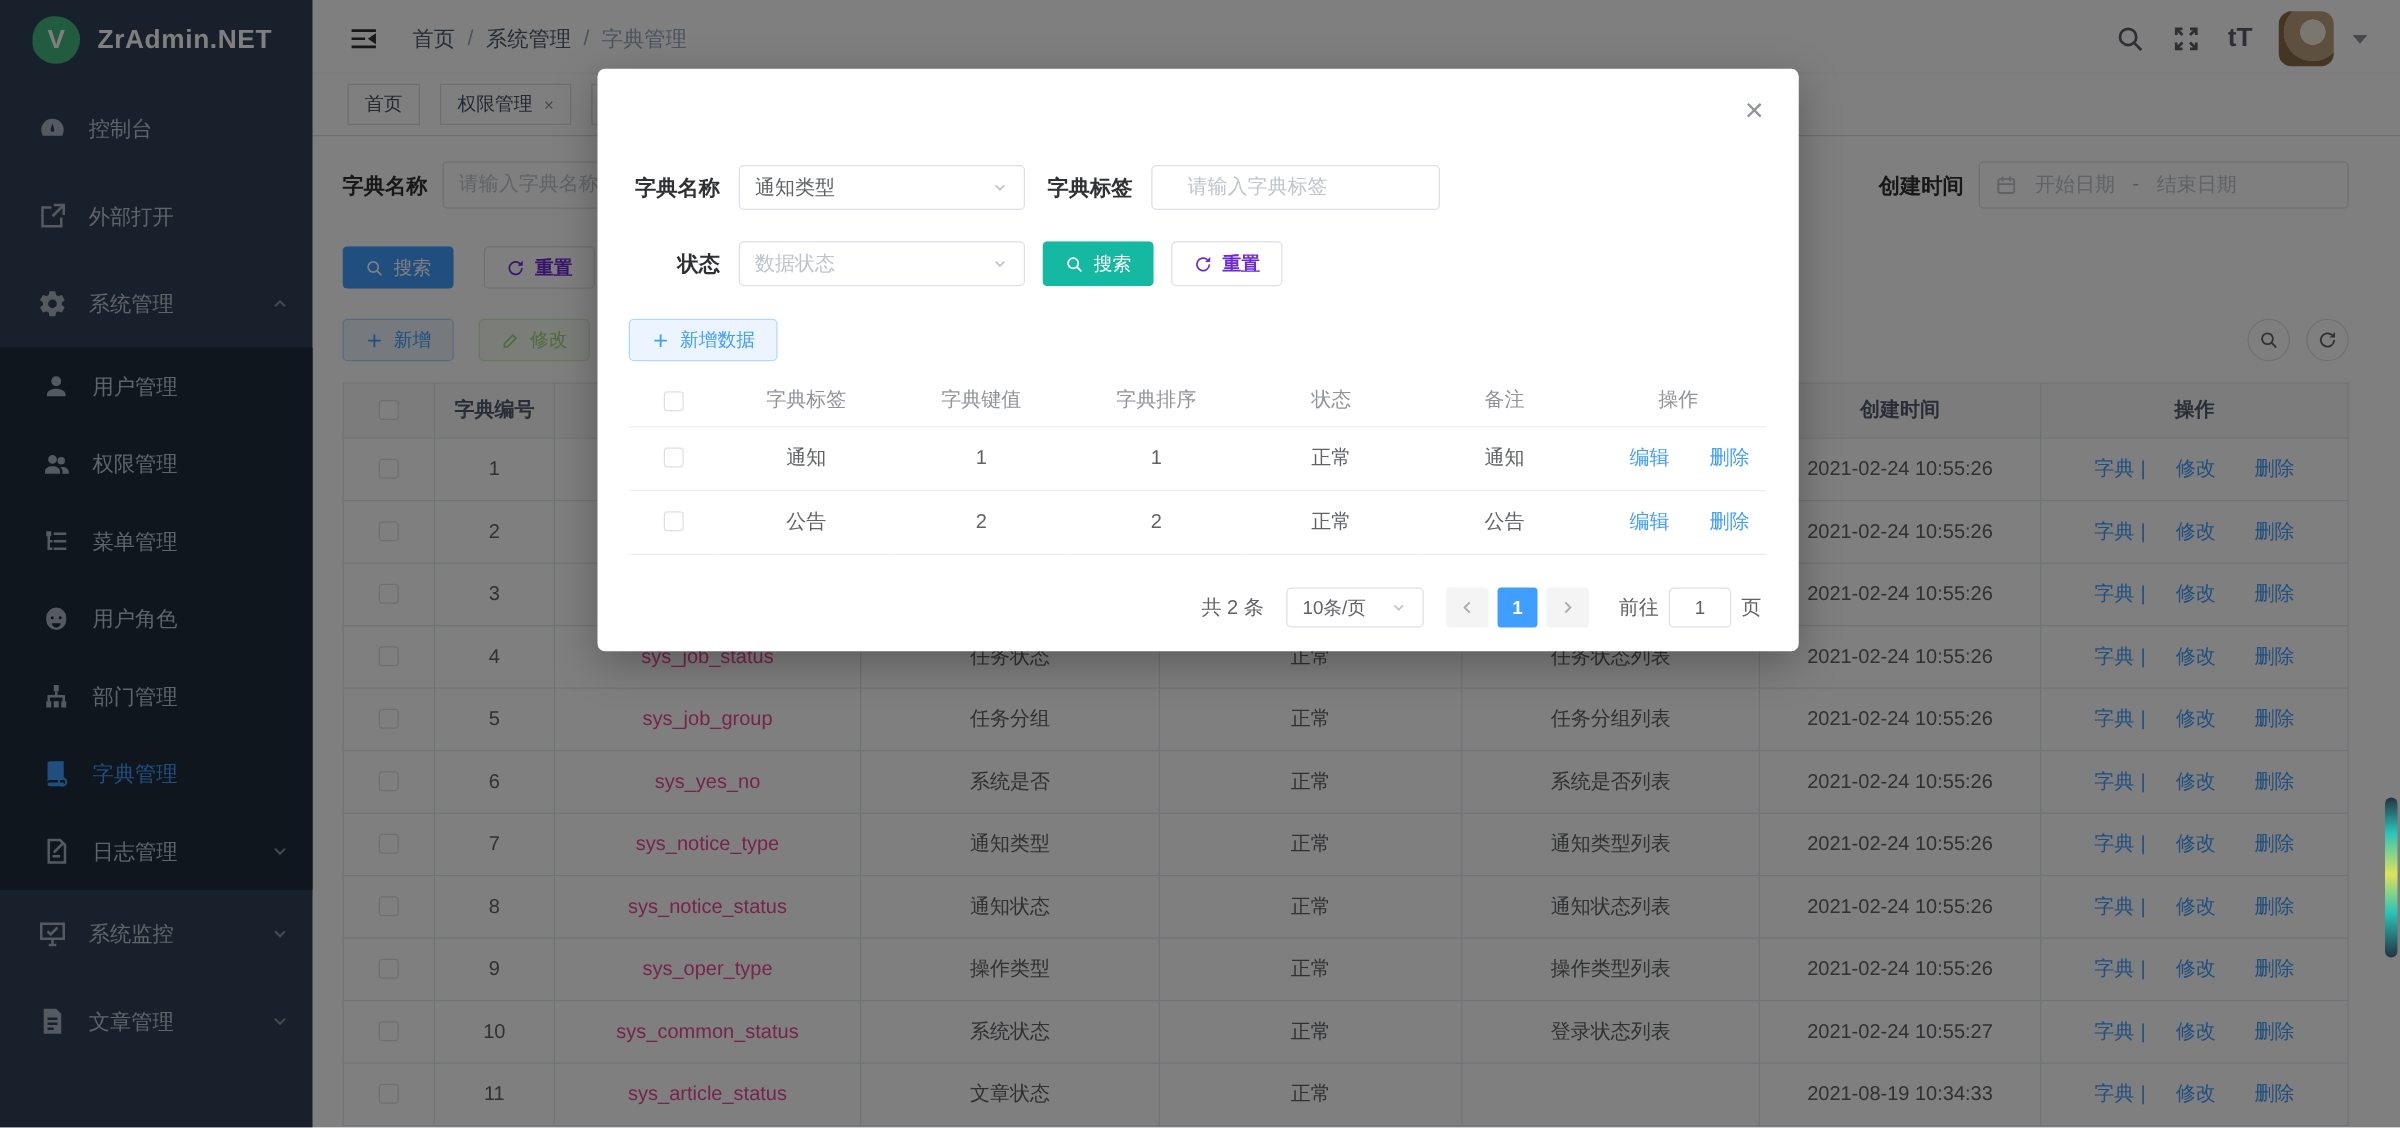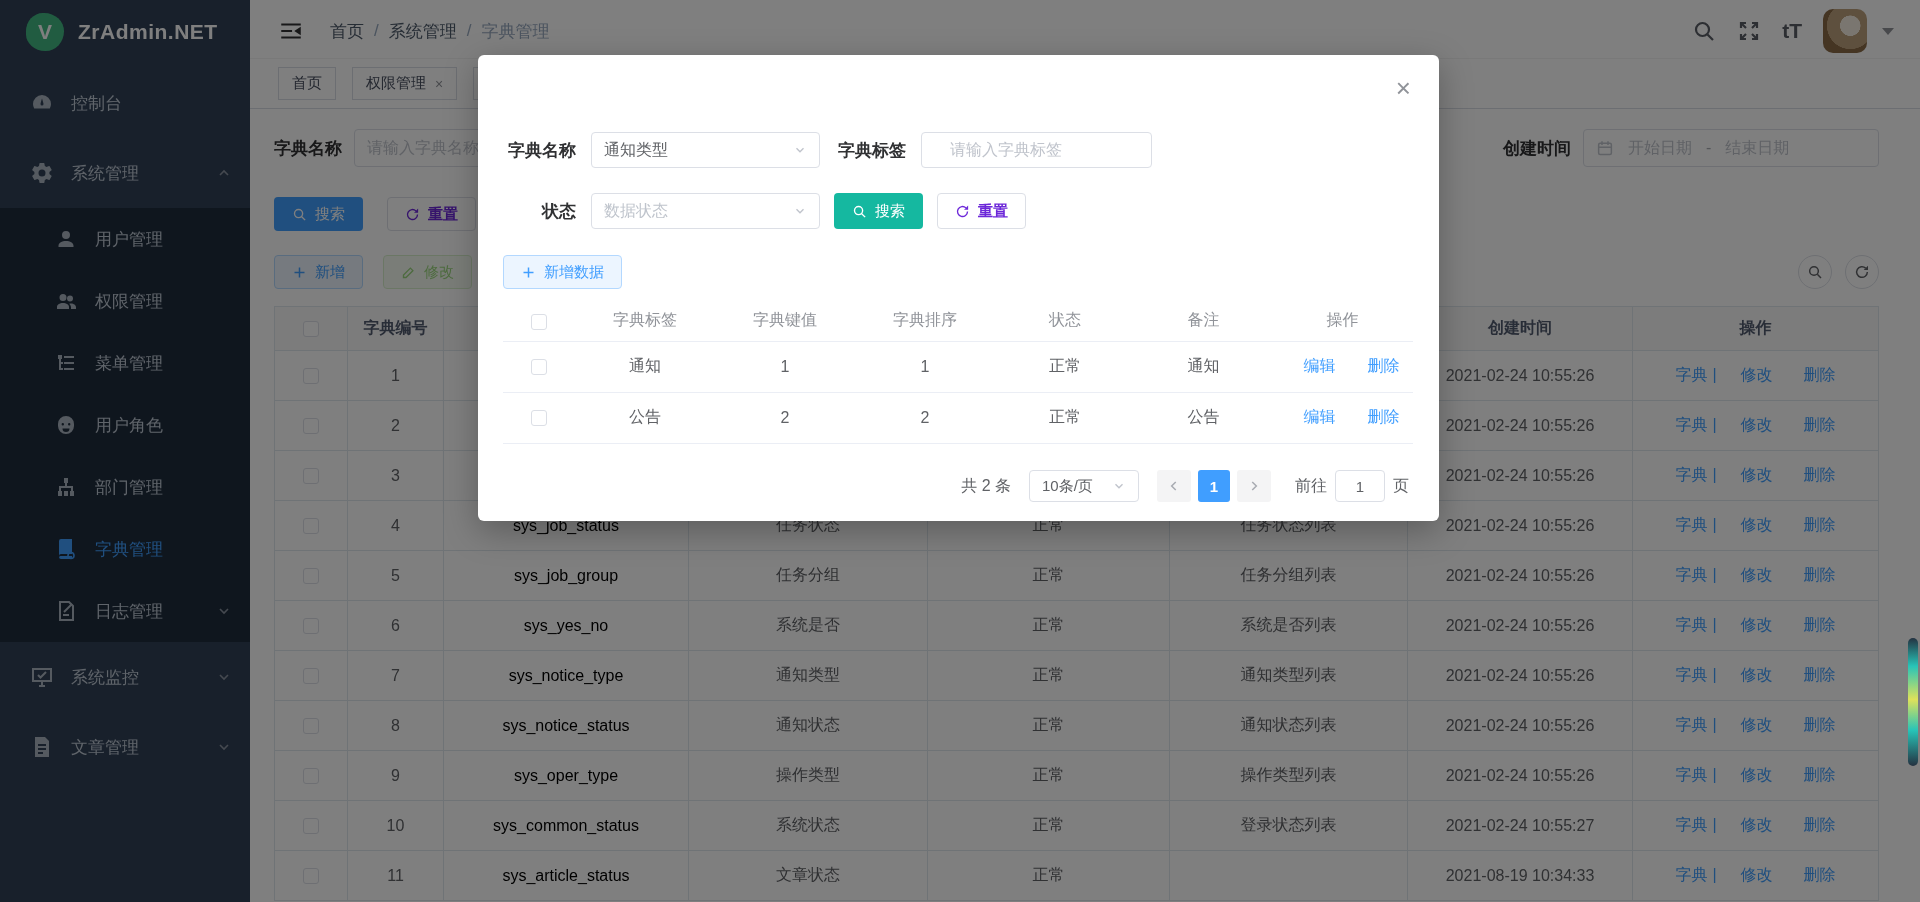--- a/index.html
+++ b/index.html
@@ -11,21 +11,21 @@
   
   .sidebar { position:absolute; left:0; top:0; width:250px; height:902px; background:#304156; z-index:1; }
   .logo-row { height:64px; display:flex; align-items:center; padding-left:26px; gap:14px; }
   .logo-mark { width:38px; height:38px; background:#42b983; border-radius:46% 54% 50% 52% / 50% 50% 54% 46%; display:flex; align-items:center; justify-content:center; color:#fff; font-weight:bold; font-size:21px; }
   .brand-name { color:#fff; font-size:21px; font-weight:bold; letter-spacing:.5px; }
   .menu { margin-top:4px; }
   .menu-item { height:70px; display:flex; align-items:center; gap:17px; padding:0 18px 0 30px; color:#bfc8d4; font-size:17px; cursor:pointer; }
   .menu-item .ic { width:24px; height:24px; color:#aab4c0; flex:none; }
   .menu-item .mi-arrow { margin-left:auto; color:#8a93a0; width:16px; height:16px; }
   .submenu { background:#1f2d3d; }
-  .submenu .menu-item { height:62px; padding-left:54px; }
+  .submenu .menu-item { height:62px; padding-left:33px; }
   .menu-item.active { color:#409eff; }
   .menu-item.active .ic { color:#409eff; }
 
   
   .main { position:absolute; left:250px; top:4px; width:1670px; height:902px; background:#fff; }
   .navbar { height:55px; display:flex; align-items:center; padding:0 26px 0 28px; background:#fff; border-bottom:1px solid #f2f2f2; }
   .hamburger { width:26px; height:26px; color:#303133; cursor:pointer; }
   .breadcrumb { margin-left:26px; font-size:17px; display:flex; gap:10px; align-items:center; }
   .crumb { color:#4d5a6a; }
   .crumb-sep { color:#97a8be; }
@@ -63,21 +63,21 @@
   .circle-btns { position:absolute; right:41px; top:146px; display:flex; gap:13px; }
   .circle-btn { width:34px; height:34px; border-radius:50%; border:1px solid #dcdfe6; background:#fff; display:flex; align-items:center; justify-content:center; color:#606266; cursor:pointer; }
   .circle-btn .ic { width:16px; height:16px; }
 
   
   .grid { margin-top:17px; border-collapse:collapse; table-layout:fixed; width:1604px; }
   .grid th, .grid td { border:1px solid #dfe6ec; text-align:center; overflow:hidden; white-space:nowrap; }
   .grid th { background:#f8f8f9; color:#515a6e; font-size:16px; height:44px; font-weight:bold; }
   .grid td { height:50px; font-size:16px; color:#606266; }
   .checkbox { display:inline-block; width:16px; height:16px; border:1px solid #dcdfe6; border-radius:3px; background:#fff; vertical-align:middle; cursor:pointer; }
-  a.blue-link { color:#000000; text-decoration:none; cursor:pointer; }
+  a.blue-link { color:#ec4899; text-decoration:none; cursor:pointer; }
   .act-cell { font-size:15px; color:#409eff; }
   .act-cell .ic { width:14px; height:14px; vertical-align:-2px; margin-right:3px; }
   .act-sep { color:#409eff; margin:0 7px 0 5px; }
   .act-link { color:#409eff; text-decoration:none; cursor:pointer; white-space:nowrap; }
   .act-gap { display:inline-block; width:14px; }
 
   
   .mask { position:absolute; inset:0; background:rgba(0,0,0,.5); z-index:10; }
   .dialog { position:absolute; left:478px; top:55px; width:961px; height:466px; background:#fff; border-radius:6px; box-shadow:0 10px 34px rgba(0,0,0,.28); z-index:20; }
   .dlg-close { position:absolute; right:28px; top:20px; font-size:26px; color:#909399; cursor:pointer; line-height:1; }
@@ -121,20 +121,30 @@
     <div class="brand-name">ZrAdmin.NET</div>
   </div>
   <nav class="menu">
       <div class="menu-item">
         <span class="ic">
           <svg viewBox="0 0 24 24" width="100%" height="100%">
             <path fill="currentColor" d="M12 4a9 9 0 0 0-9 9 9 9 0 0 0 1.2 4.5h15.6A9 9 0 0 0 21 13a9 9 0 0 0-9-9zm0 10.5a1.5 1.5 0 0 1-1.5-1.5c0-.6.9-3.6 1.5-5.5.6 1.9 1.5 4.9 1.5 5.5a1.5 1.5 0 0 1-1.5 1.5z"></path>
           </svg>
         </span>
         <span>控制台</span>
+      </div>
+      <div class="menu-item">
+        <span class="ic">
+          <svg viewBox="0 0 24 24" width="100%" height="100%" fill="none" stroke="currentColor" stroke-width="2">
+            <path d="M11 5H4v15h15v-7"></path>
+            <path d="M13 3h8v8"></path>
+            <path d="M21 3l-9 9"></path>
+          </svg>
+        </span>
+        <span>外部打开</span>
       </div>
       <div class="menu-item">
         <span class="ic">
           <svg viewBox="0 0 24 24" width="100%" height="100%">
             <path fill="currentColor" d="M19.4 13c.04-.32.06-.66.06-1s-.02-.68-.06-1l2.1-1.65a.5.5 0 0 0 .12-.64l-2-3.46a.5.5 0 0 0-.6-.22l-2.5 1a7.3 7.3 0 0 0-1.7-1l-.4-2.61A.5.5 0 0 0 13.92 2h-4a.5.5 0 0 0-.5.42L9 5.03c-.6.25-1.16.6-1.7 1l-2.48-1a.5.5 0 0 0-.61.22l-2 3.46a.5.5 0 0 0 .12.64L4.44 11c-.04.32-.06.66-.06 1s.02.68.06 1l-2.1 1.65a.5.5 0 0 0-.12.64l2 3.46c.13.22.39.3.61.22l2.49-1c.53.4 1.1.75 1.69 1l.41 2.61c.04.24.25.42.5.42h4c.25 0 .46-.18.5-.42l.4-2.61a7.3 7.3 0 0 0 1.7-1l2.49 1c.22.08.48 0 .6-.22l2-3.46a.5.5 0 0 0-.12-.64L19.4 13zM12 15.5a3.5 3.5 0 1 1 0-7 3.5 3.5 0 0 1 0 7z"></path>
           </svg>
         </span>
         <span>系统管理</span>
         <span class="ic mi-arrow">
           <svg viewBox="0 0 24 24" width="100%" height="100%" fill="none" stroke="currentColor" stroke-width="2.4">

